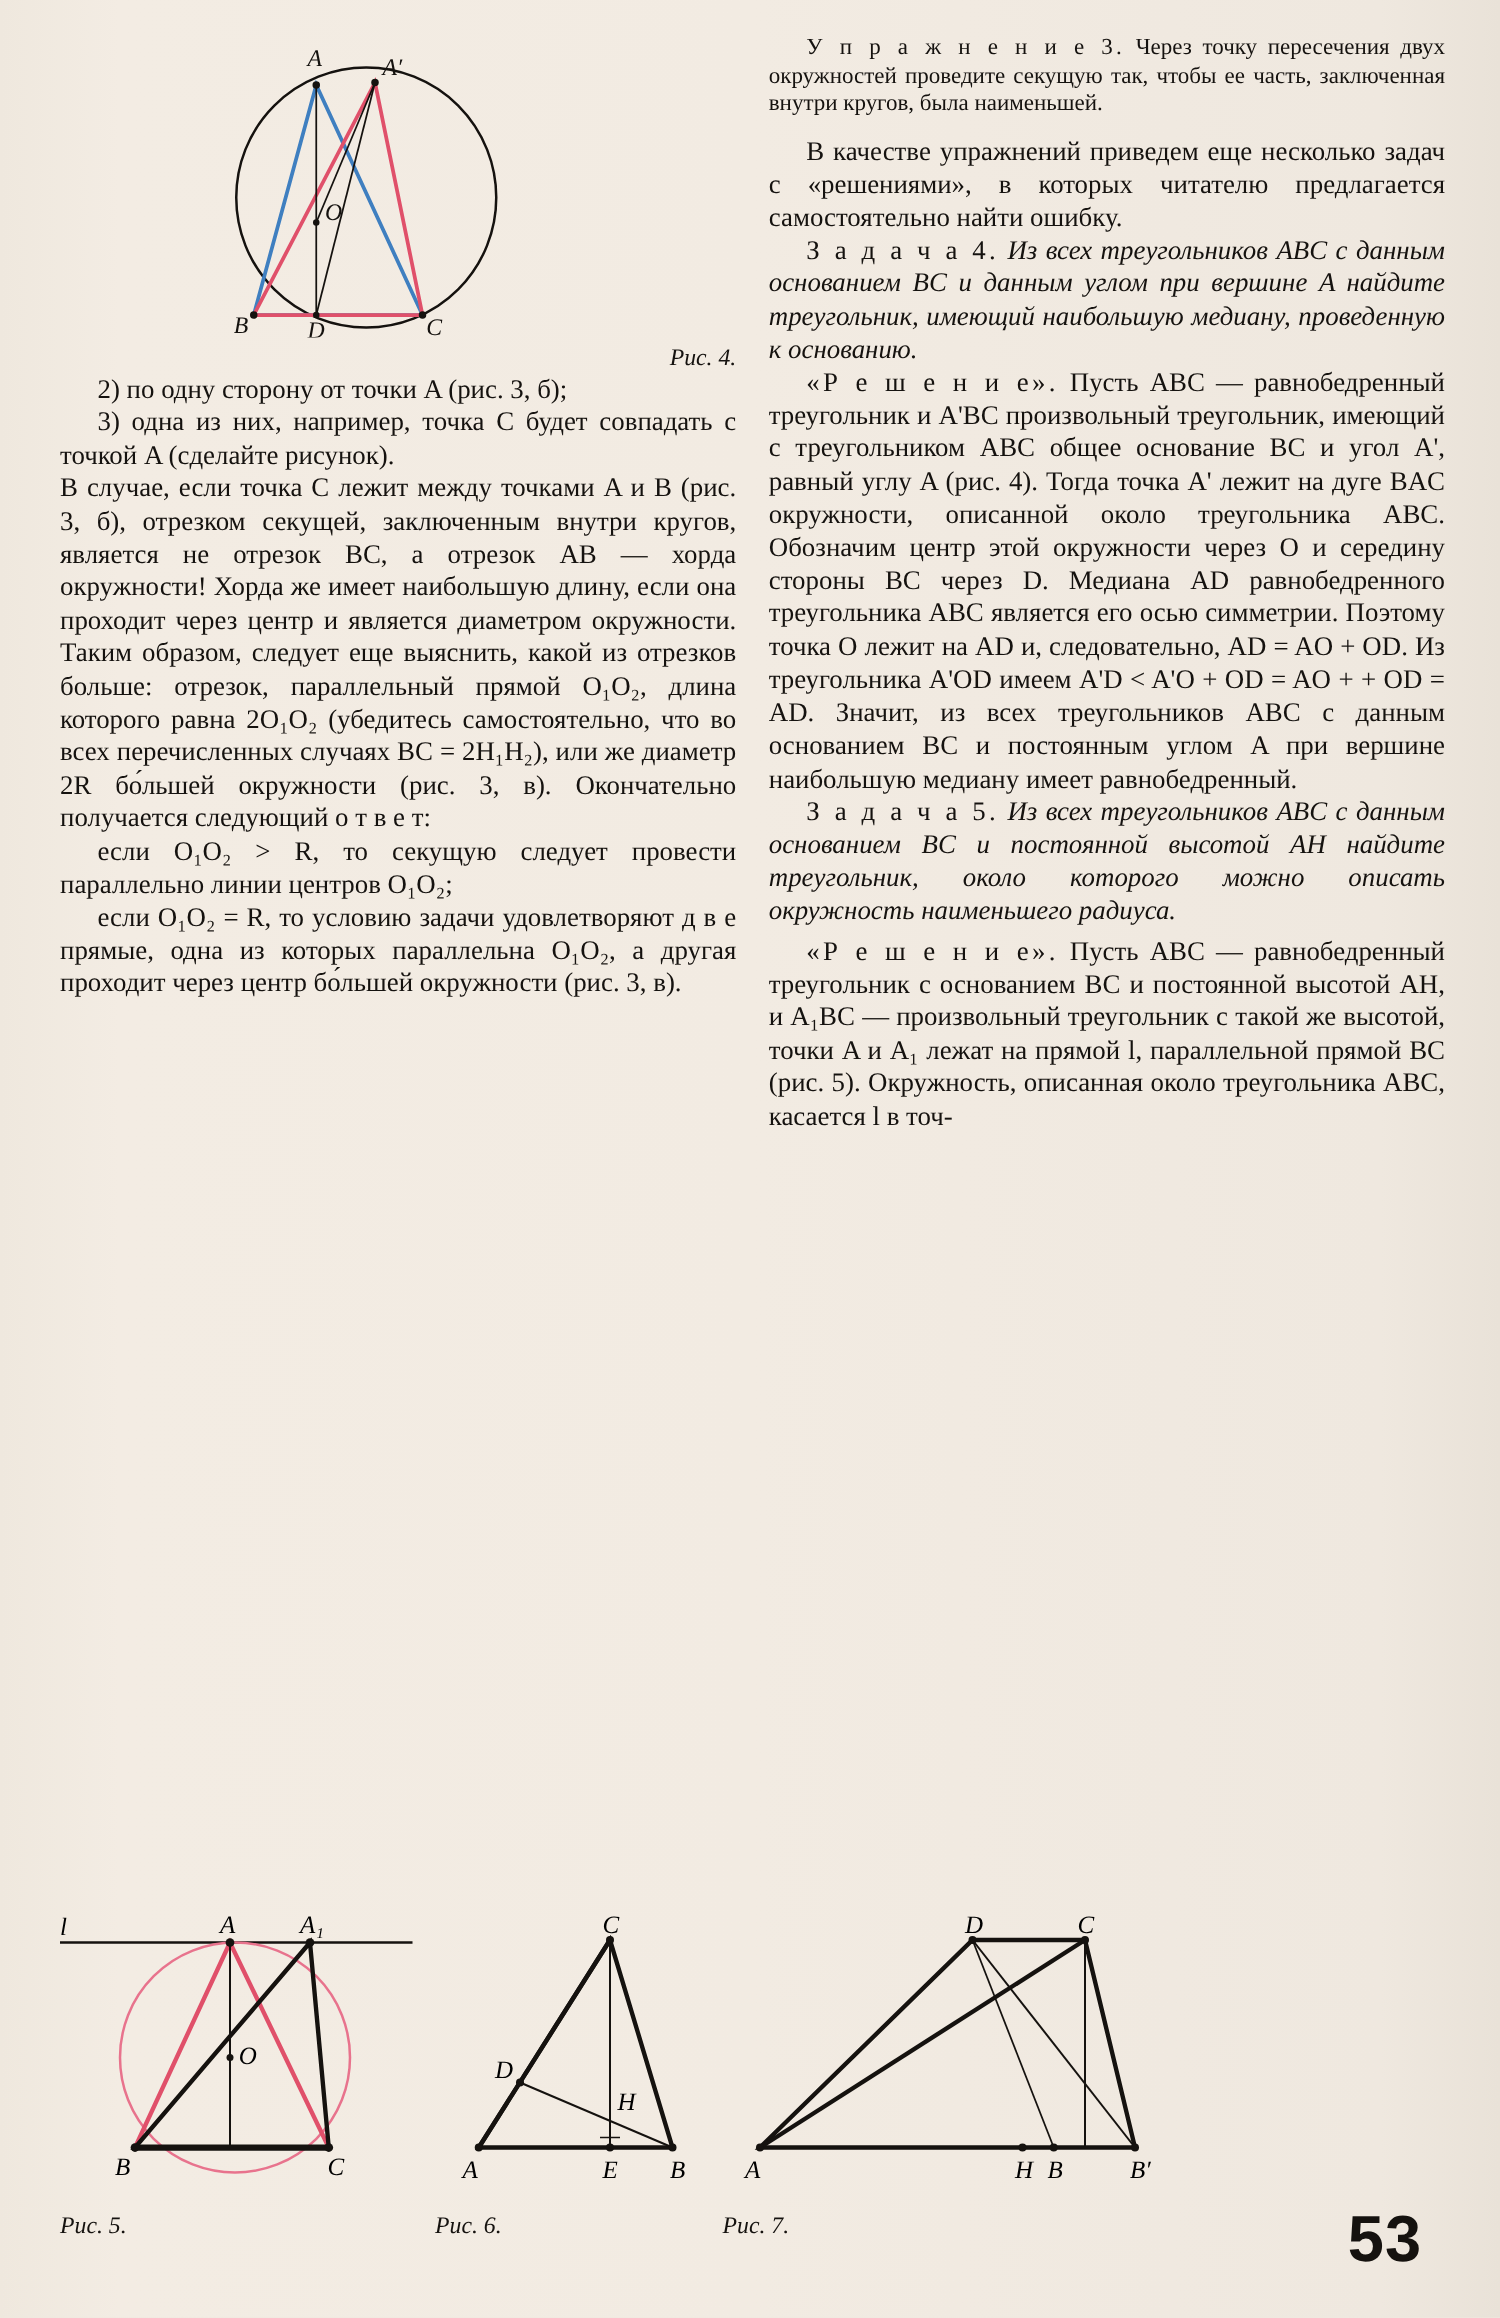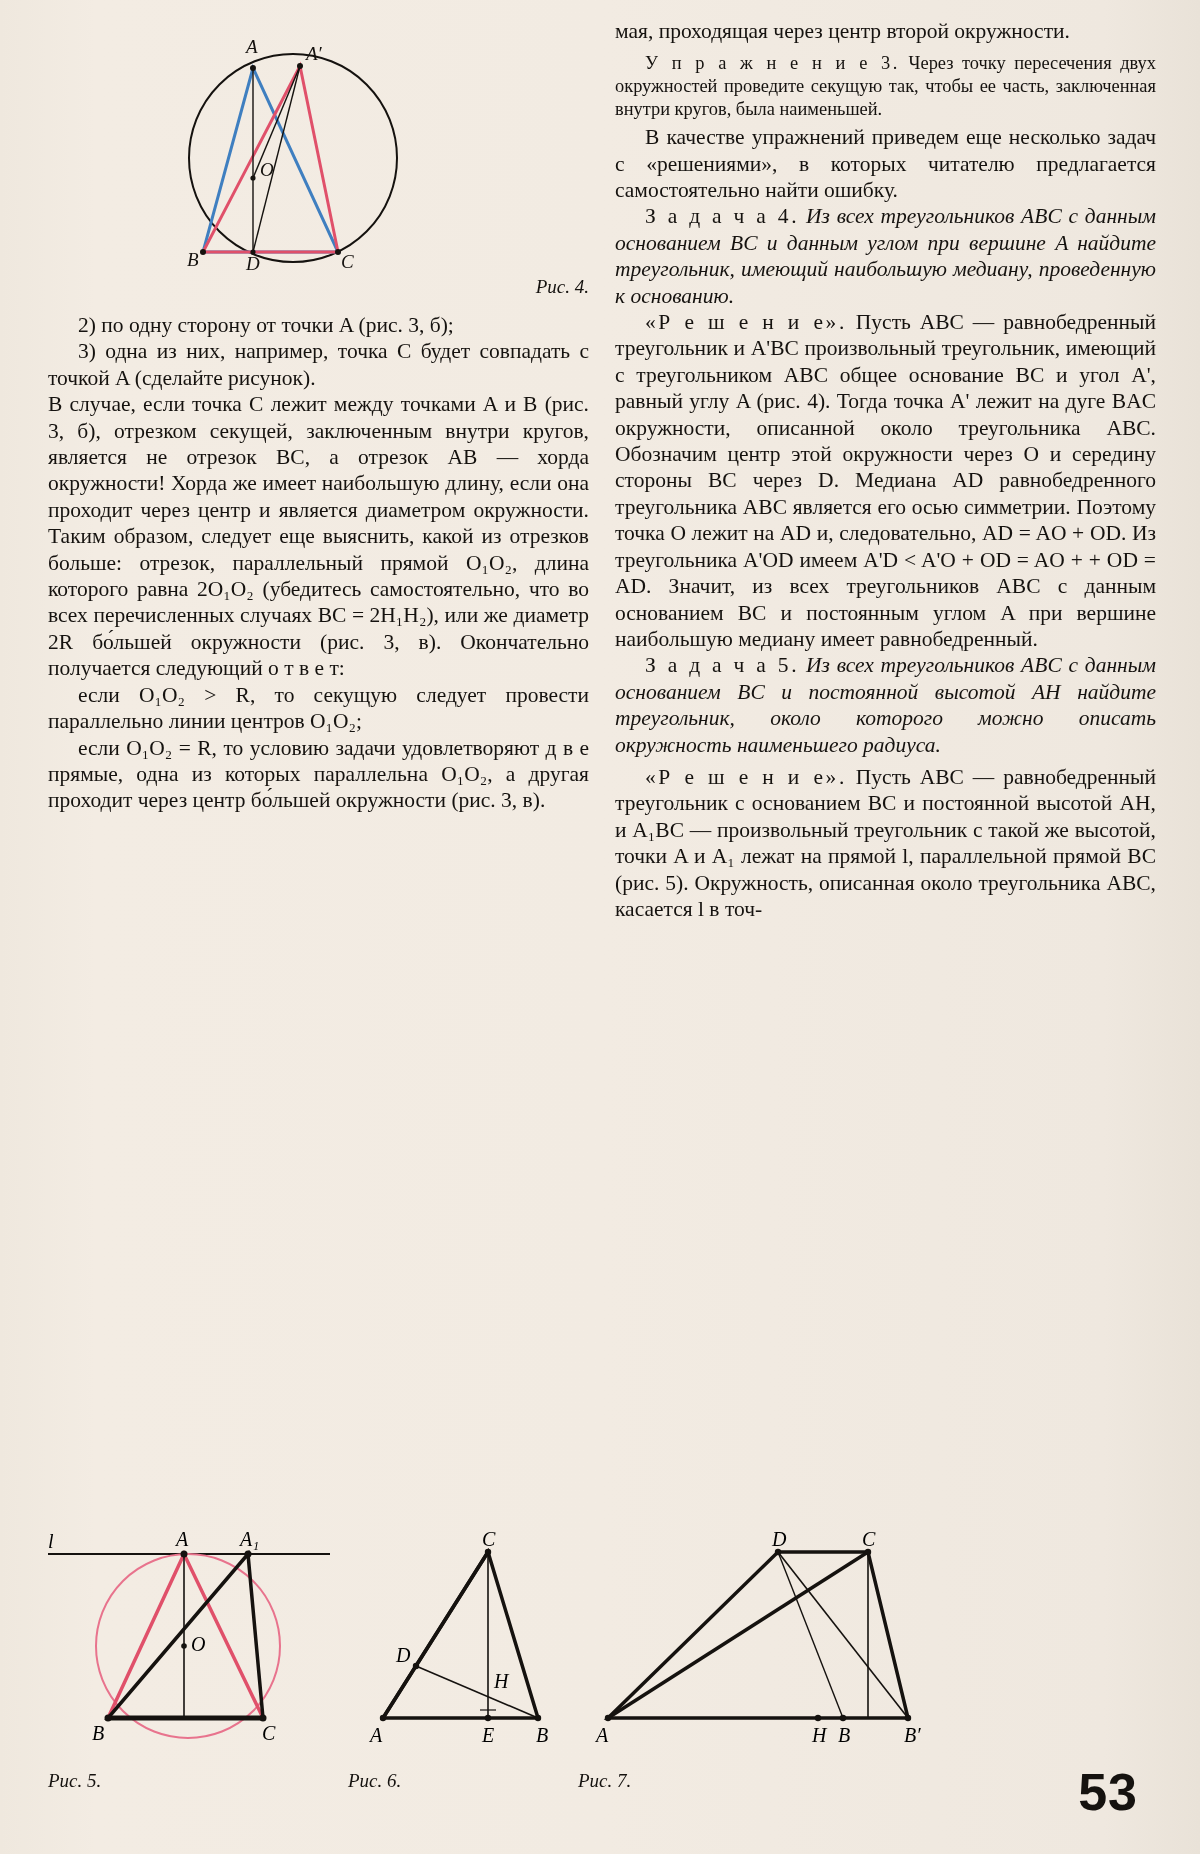--- a/index.html
+++ b/index.html
@@ -98,36 +98,35 @@
         <text x="198" y="35" font-family="Liberation Serif, serif" font-style="italic" font-size="19" fill="#15120f">A</text>
         <text x="258" y="42" font-family="Liberation Serif, serif" font-style="italic" font-size="19" fill="#15120f">A′</text>
         <text x="212" y="158" font-family="Liberation Serif, serif" font-style="italic" font-size="19" fill="#15120f">O</text>
         <text x="139" y="248" font-family="Liberation Serif, serif" font-style="italic" font-size="19" fill="#15120f">B</text>
         <text x="198" y="252" font-family="Liberation Serif, serif" font-style="italic" font-size="19" fill="#15120f">D</text>
         <text x="293" y="250" font-family="Liberation Serif, serif" font-style="italic" font-size="19" fill="#15120f">C</text>
       </svg>
     </div>
     <div class="fig-caption">Рис. 4.</div>
 
-    <p class="ind" style="margin-top:14px">2) по одну сторону от точки A (рис. 3, б);</p>
+    <p class="ind" style="">2) по одну сторону от точки A (рис. 3, б);</p>
     <p class="ind">3) одна из них, например, точка C будет совпадать с точкой A (сделайте рисунок).</p>
     <p>В случае, если точка C лежит между точками A и B (рис. 3, б), отрезком секущей, заключенным внутри кругов, является не отрезок BC, а отрезок AB — хорда окружности! Хорда же имеет наибольшую длину, если она проходит через центр и является диаметром окружности. Таким образом, следует еще выяснить, какой из отрезков больше: отрезок, параллельный прямой O₁O₂, длина которого равна 2O₁O₂ (убедитесь самостоятельно, что во всех перечисленных случаях BC = 2H₁H₂), или же диаметр 2R бо́льшей окружности (рис. 3, в). Окончательно получается следующий о т в е т:</p>
     <p class="ind">если O₁O₂ &gt; R, то секущую следует провести параллельно линии центров O₁O₂;</p>
     <p class="ind">если O₁O₂ = R, то условию задачи удовлетворяют д в е прямые, одна из которых параллельна O₁O₂, а другая проходит через центр бо́льшей окружности (рис. 3, в).</p>
   </div>
 
   <div class="col">
-    <p>мая, проходящая через центр второй окружности.</p>
 
     <p class="small ind" style="margin-top:8px">
       <span class="spaced">У п р а ж н е н и е  3.</span>
       <span>Через точку пересечения двух окружностей проведите секущую так, чтобы ее часть, заключенная внутри кругов, была наименьшей.</span>
     </p>
 
-    <p class="ind" style="margin-top:4px">В качестве упражнений приведем еще несколько задач с «решениями», в которых читателю предлагается самостоятельно найти ошибку.</p>
+    <p class="ind" style="margin-top:14px">В качестве упражнений приведем еще несколько задач с «решениями», в которых читателю предлагается самостоятельно найти ошибку.</p>
 
     <p class="ind">
       <span class="spaced">З а д а ч а  4.</span>
       <span class="ital">Из всех треугольников ABC с данным основанием BC и данным углом при вершине A найдите треугольник, имеющий наибольшую медиану, проведенную к основанию.</span>
     </p>
 
     <p class="ind">
       <span class="spaced">«Р е ш е н и е».</span>
       <span>Пусть ABC — равнобедренный треугольник и A'BC произвольный треугольник, имеющий с треугольником ABC общее основание BC и угол A', равный углу A (рис. 4). Тогда точка A' лежит на дуге BAC окружности, описанной около треугольника ABC. Обозначим центр этой окружности через O и середину стороны BC через D. Медиана AD равнобедренного треугольника ABC является его осью симметрии. Поэтому точка O лежит на AD и, следовательно, AD = AO + OD. Из треугольника A'OD имеем A'D &lt; A'O + OD = AO + + OD = AD. Значит, из всех треугольников ABC с данным основанием BC и постоянным углом A при вершине наибольшую медиану имеет равнобедренный.</span>
     </p>

